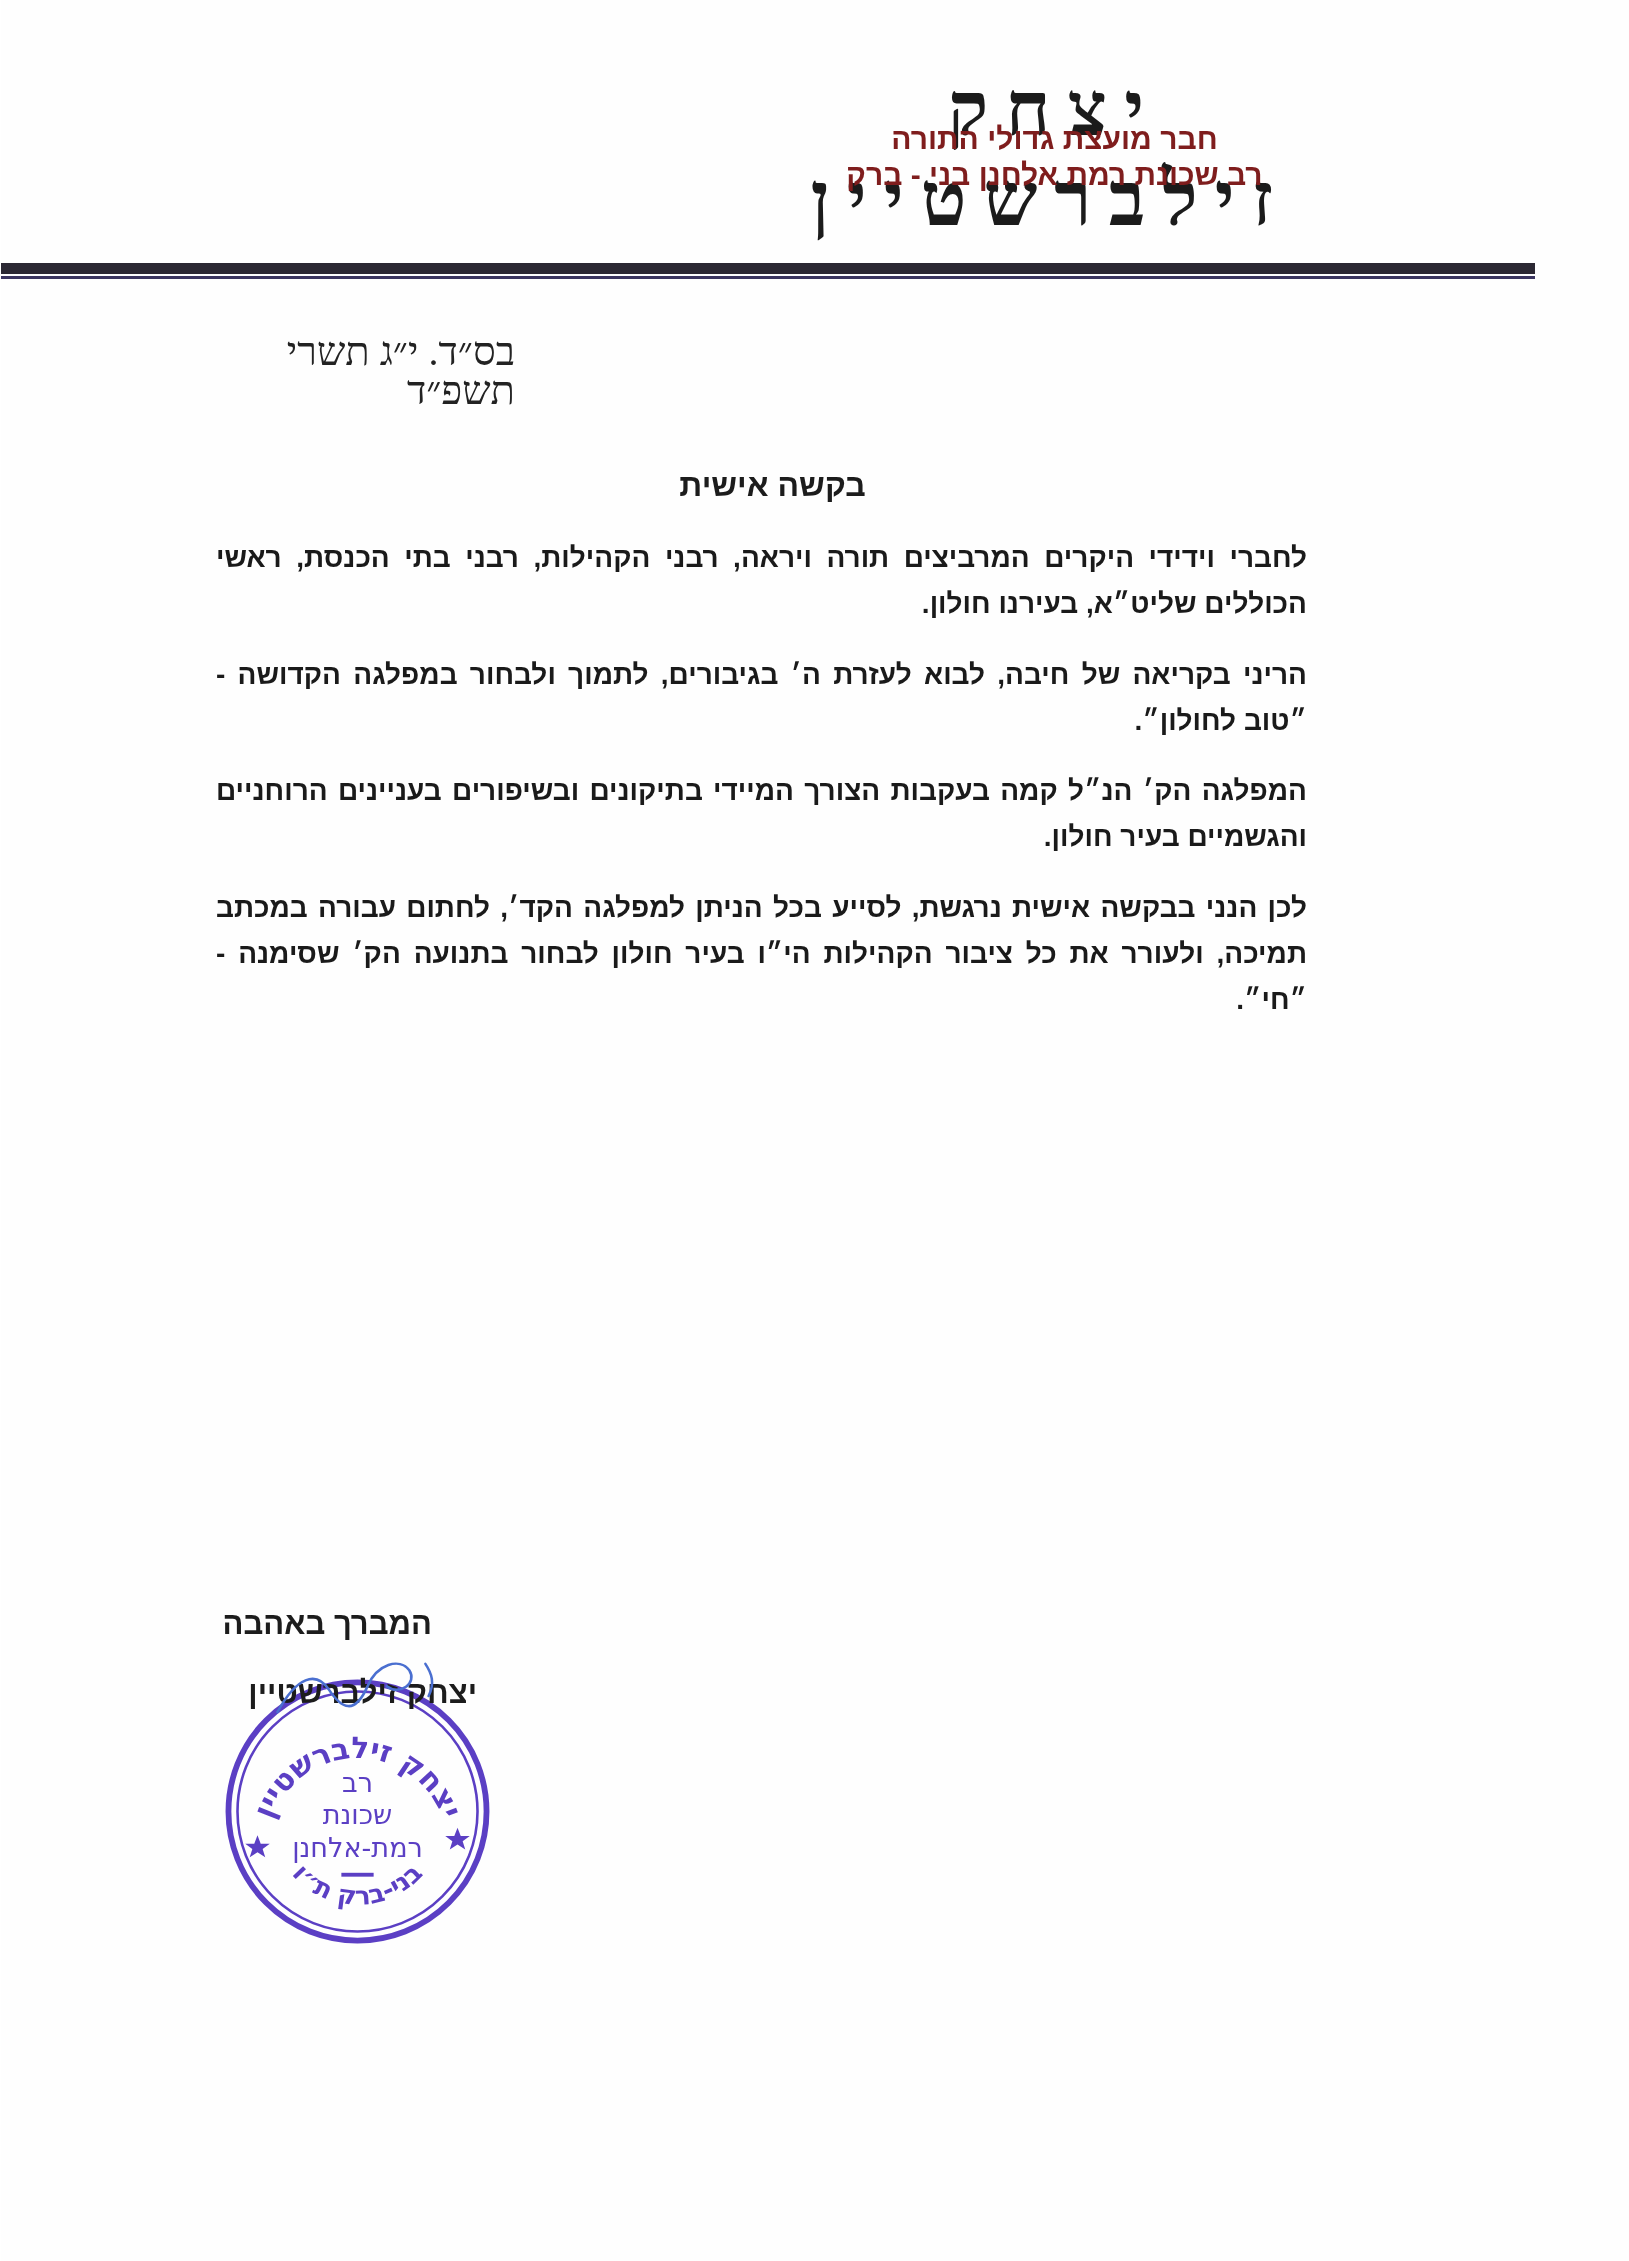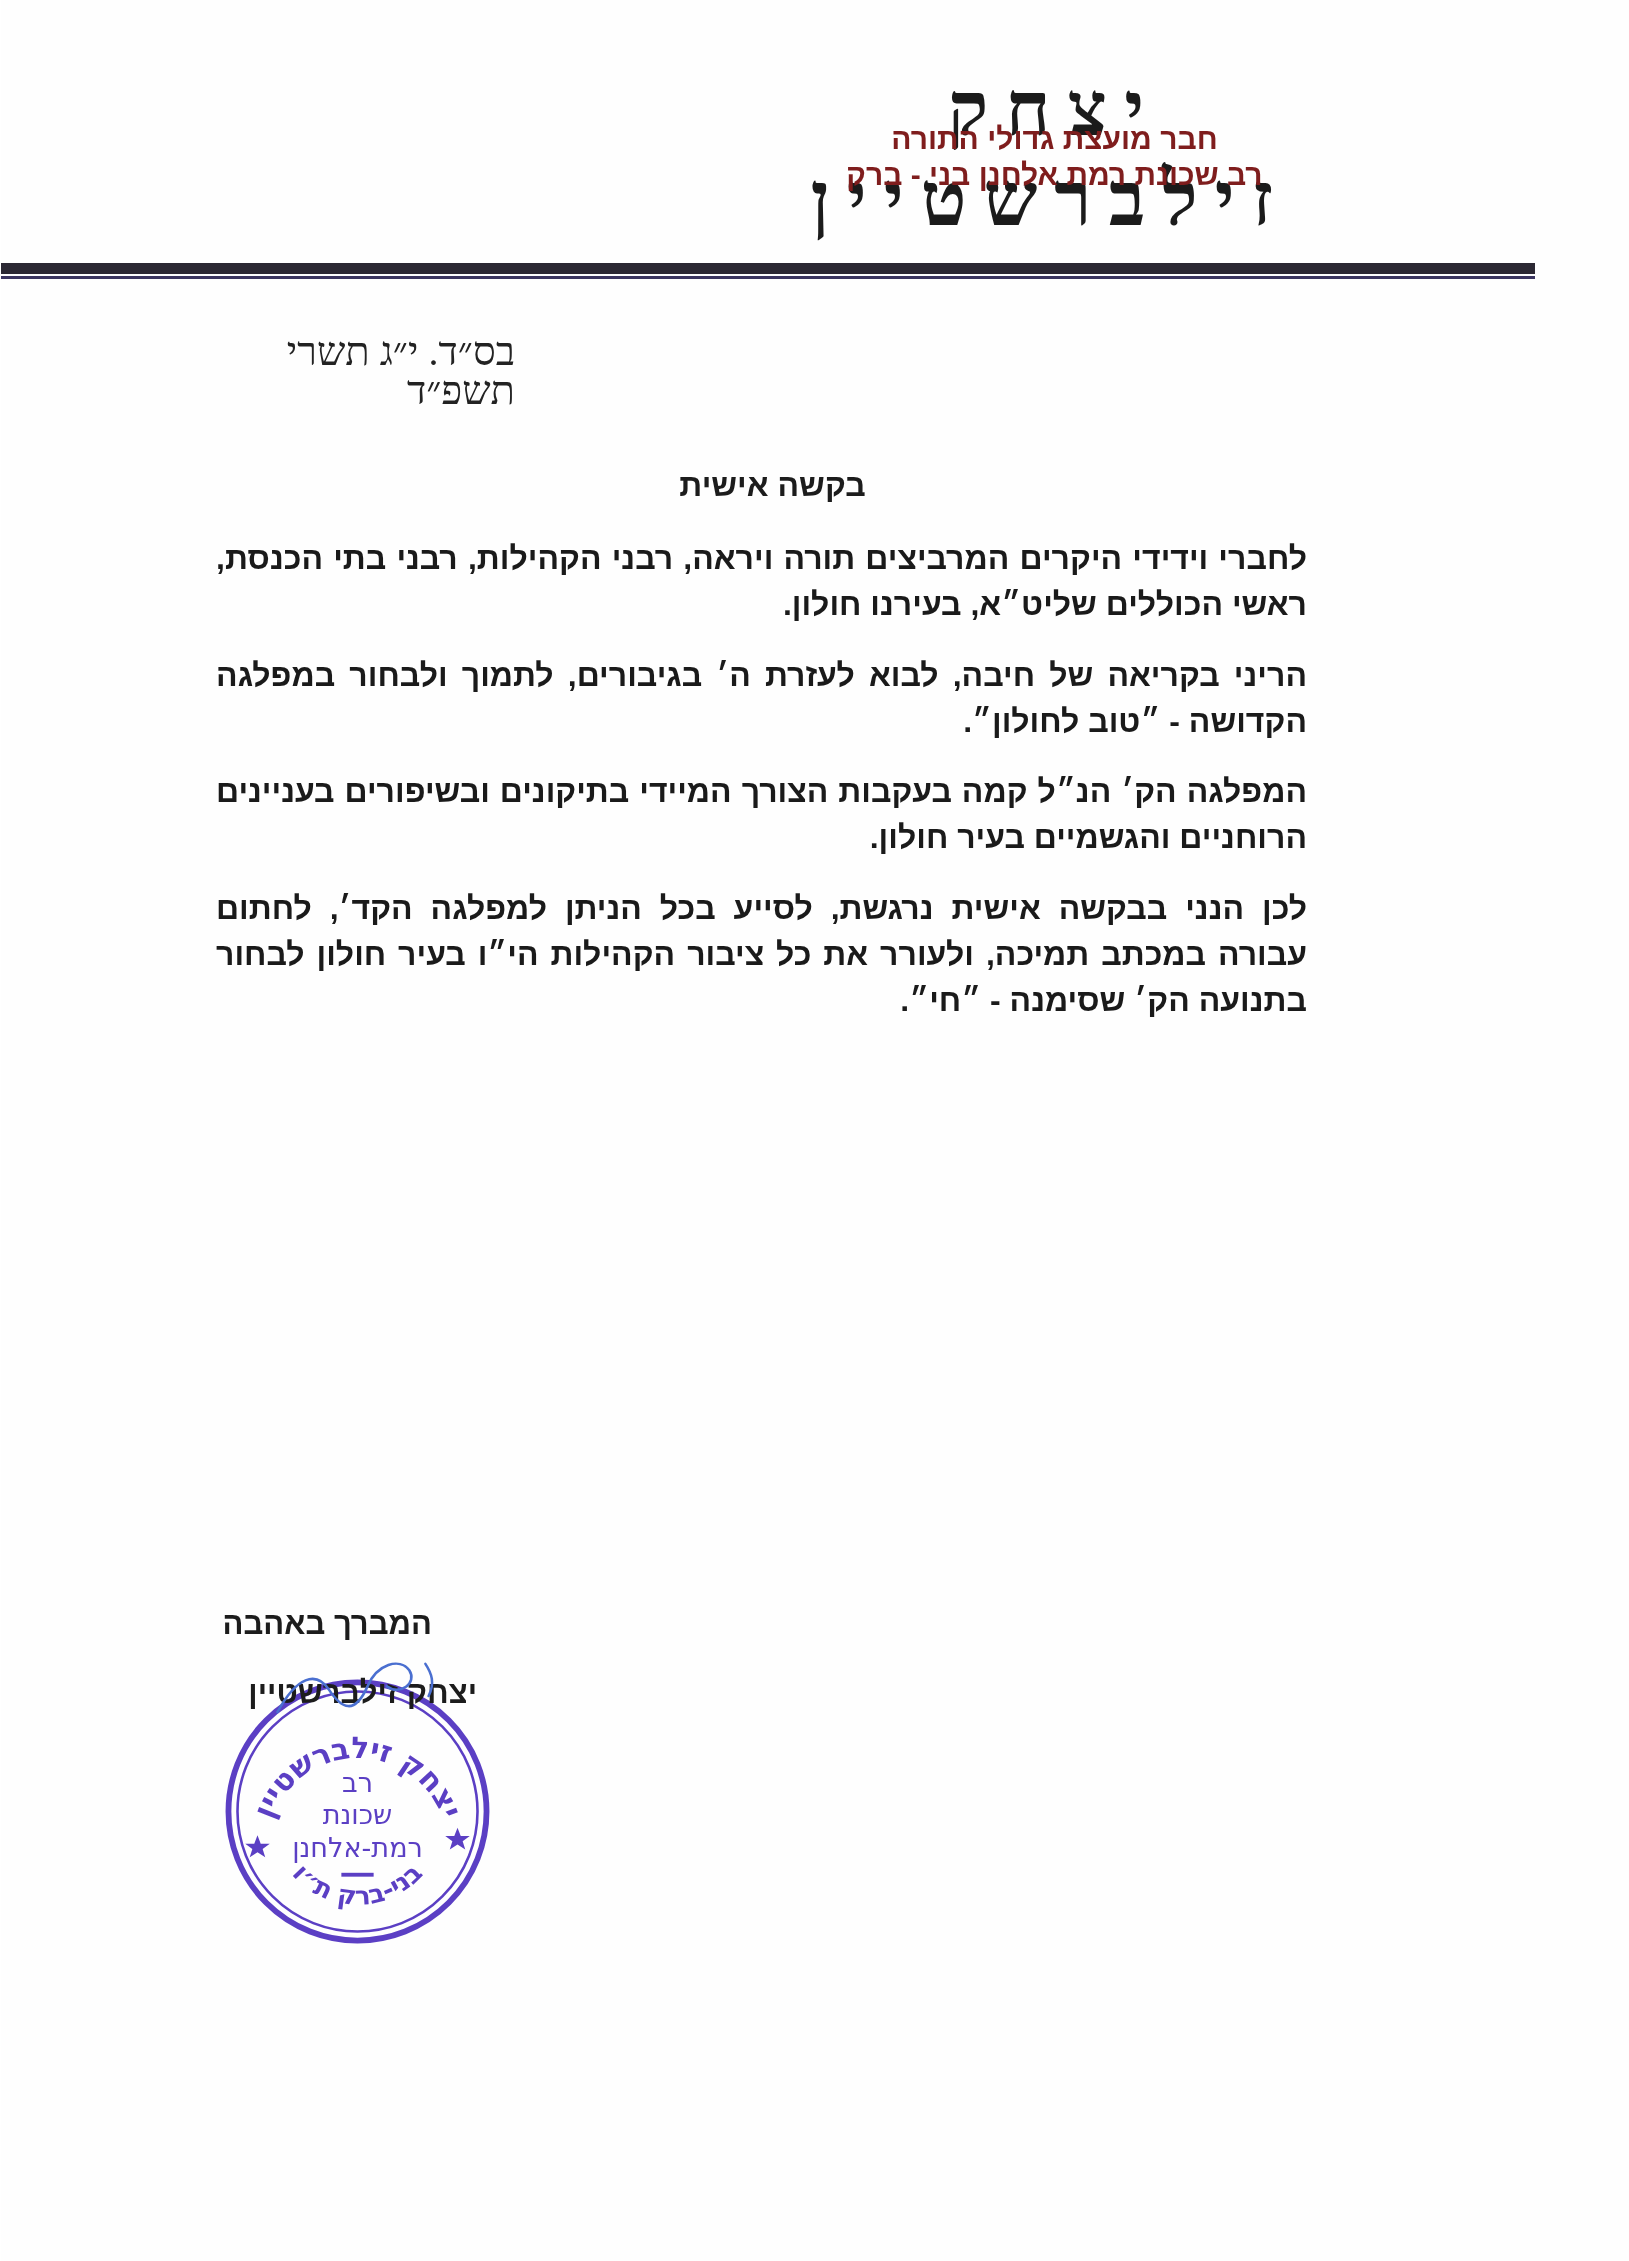--- a/index.html
+++ b/index.html
@@ -39,21 +39,21 @@
   
   .title {
     position: absolute; top: 463px; left: 624px; width: 297px; text-align: center;
     font-family: "Liberation Sans", sans-serif; font-weight: bold; font-size: 32px; line-height: 45px;
   }
 
   
   .body-text {
     position: absolute; top: 535px; left: 216px; width: 1091px;
     font-family: "Liberation Sans", sans-serif; font-weight: bold;
-    font-size: 32px; line-height: 46px; text-align: justify; color: #1a1a1a;
+    font-size: 28px; line-height: 46px; text-align: justify; color: #1a1a1a;
   }
   .body-text p { margin: 0 0 24.5px 0; text-align-last: right; }
 
   
   .closing {
     position: absolute; top: 1604px; left: 213px; width: 219px; text-align: right;
     font-family: "Liberation Sans", sans-serif; font-weight: bold; font-size: 31px; line-height: 39px;
   }
   .signer {
     position: absolute; top: 1673px; left: 213px; width: 264px; text-align: right;

